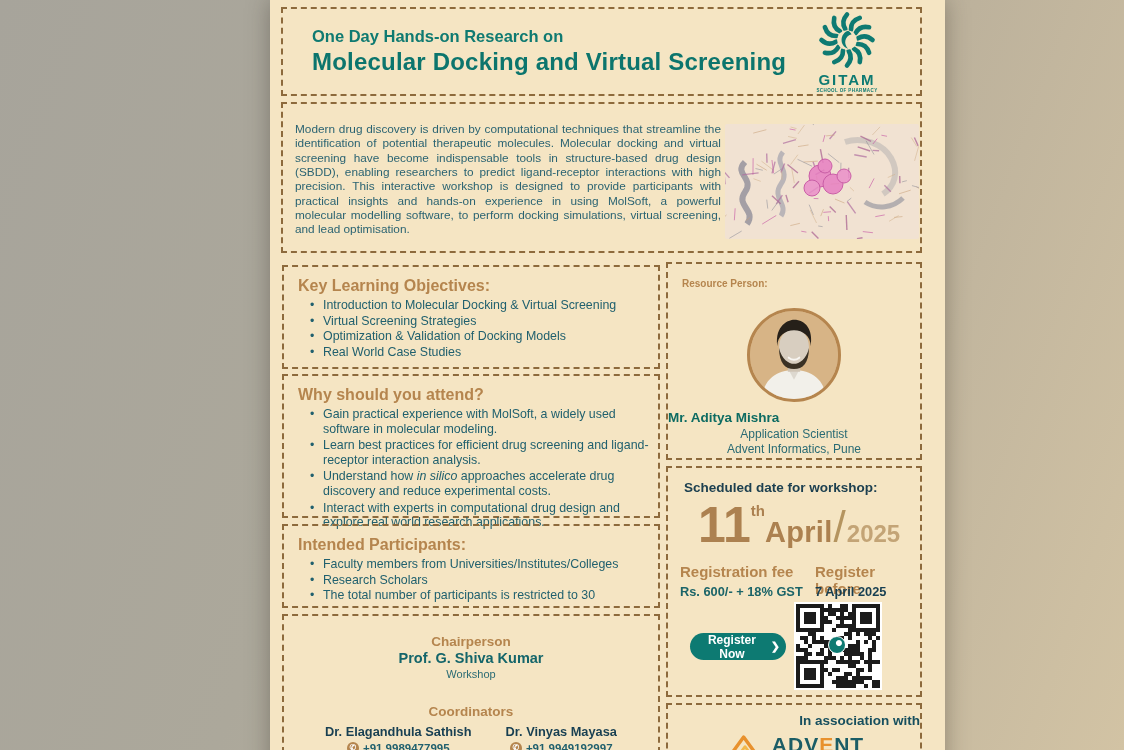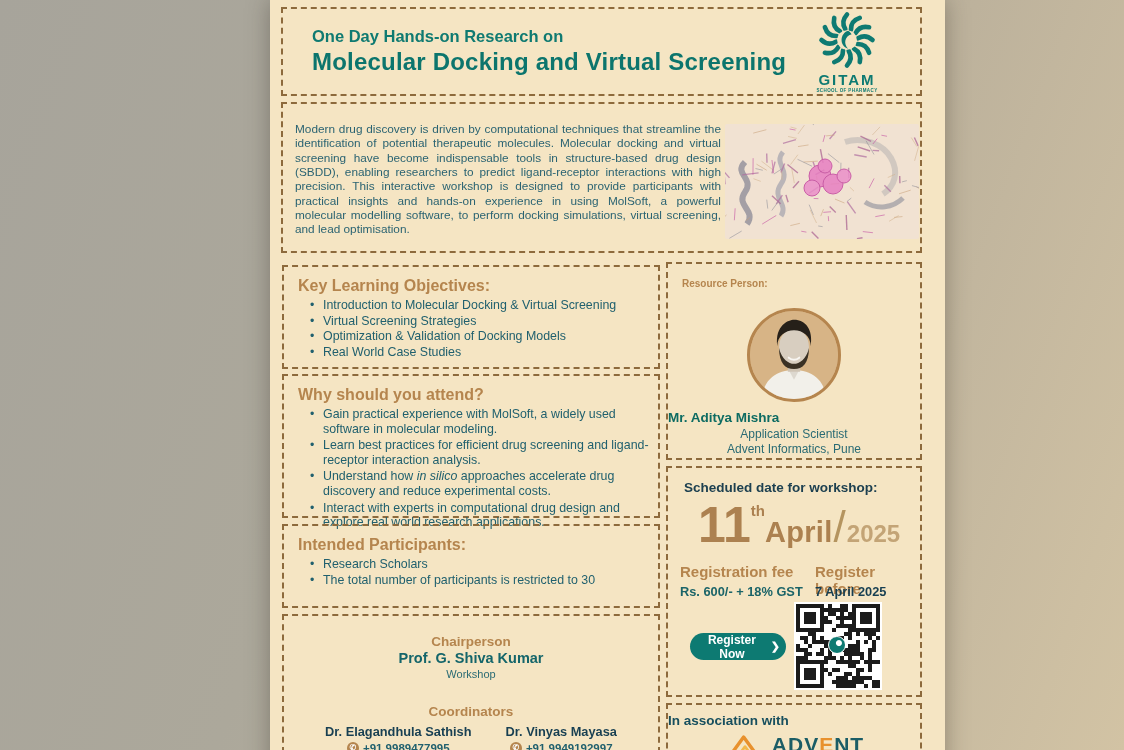--- a/index.html
+++ b/index.html
@@ -71,21 +71,21 @@
   
   .c-title{position:absolute;left:0;width:100%;text-align:center;font-size:13.5px;font-weight:700;color:#b5854e;}
   .c-name{position:absolute;left:0;width:100%;text-align:center;font-size:14.5px;font-weight:700;color:#14656a;}
   .c-sub{position:absolute;left:0;width:100%;text-align:center;font-size:11px;color:#2a6b74;font-weight:500;}
   .coord-row{position:absolute;left:0;top:108px;width:100%;display:flex;justify-content:center;gap:34px;}
   .coord{text-align:center;}
   .coord-name{font-size:12.8px;font-weight:700;color:#173f52;}
   .coord-phone{margin-top:3px;font-size:11.5px;font-weight:700;color:#20606e;display:flex;align-items:center;justify-content:center;gap:4px;}
   .ph-ic{width:12px;height:12px;border-radius:50%;background:#b5854e;color:#fff;font-size:8px;line-height:12px;display:inline-block;text-align:center;}
   
-  .assoc-title{position:absolute;left:0;top:8px;width:100%;text-align:left;font-size:13.5px;font-weight:700;color:#174f5e;}
+  .assoc-title{position:absolute;left:0;top:8px;width:100%;text-align:right;font-size:13.5px;font-weight:700;color:#174f5e;}
   .assoc-logo{position:absolute;left:0;top:28px;width:100%;display:flex;align-items:flex-start;justify-content:center;gap:6px;}
   .adv-text{font-size:21px;font-weight:800;color:#1b5d66;letter-spacing:1px;}
   .adv-text .e{color:#e8912d;}
 </style>
 </head>
 <body>
 
 <div class="poster">
 
   <div class="dbox" style="left:11px;top:7px;width:641px;height:89px;">
@@ -242,20 +242,21 @@
       <li><span>Gain practical experience with MolSoft, a widely used software in molecular modeling.</span><em></em><span></span></li>
       <li><span>Learn best practices for efficient drug screening and ligand-receptor interaction analysis.</span><em></em><span></span></li>
       <li><span>Understand how </span><em>in silico</em><span> approaches accelerate drug discovery and reduce experimental costs.</span></li>
       <li><span>Interact with experts in computational drug design and explore real world research applications.</span><em></em><span></span></li>
     </ul>
   </div>
 
   <div class="dbox" style="left:12px;top:524px;width:378px;height:84px;">
     <div class="sec-title">Intended Participants:</div>
     <ul class="blist part-list">
+      <li>Faculty members from Universities/Institutes/Colleges</li>
       <li>Research Scholars</li>
       <li>The total number of participants is restricted to 30</li>
     </ul>
   </div>
 
   <div class="dbox" style="left:12px;top:614px;width:378px;height:180px;">
     <div class="c-title" style="top:18px;">Chairperson</div>
     <div class="c-name" style="top:34px;">Prof. G. Shiva Kumar</div>
     <div class="c-sub" style="top:52px;">Workshop</div>
     <div class="c-title" style="top:88px;">Coordinators</div>

